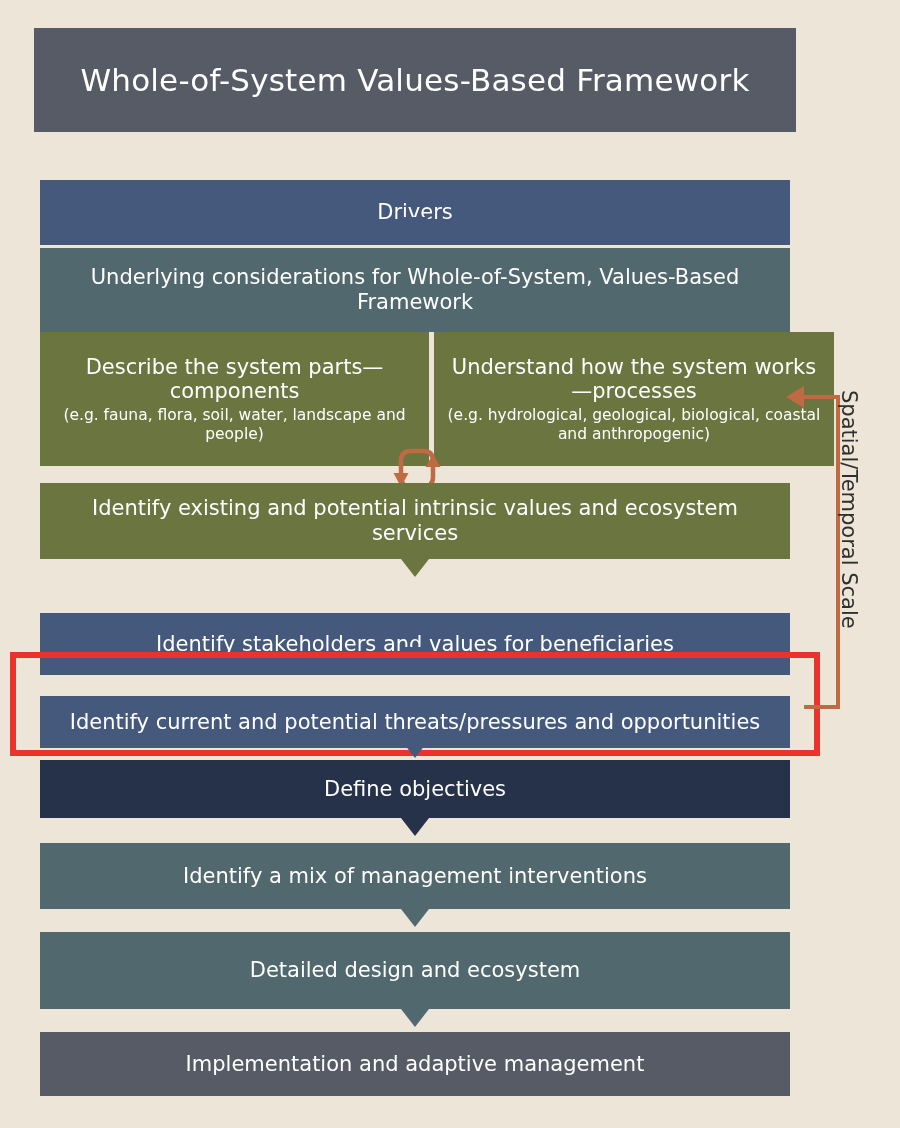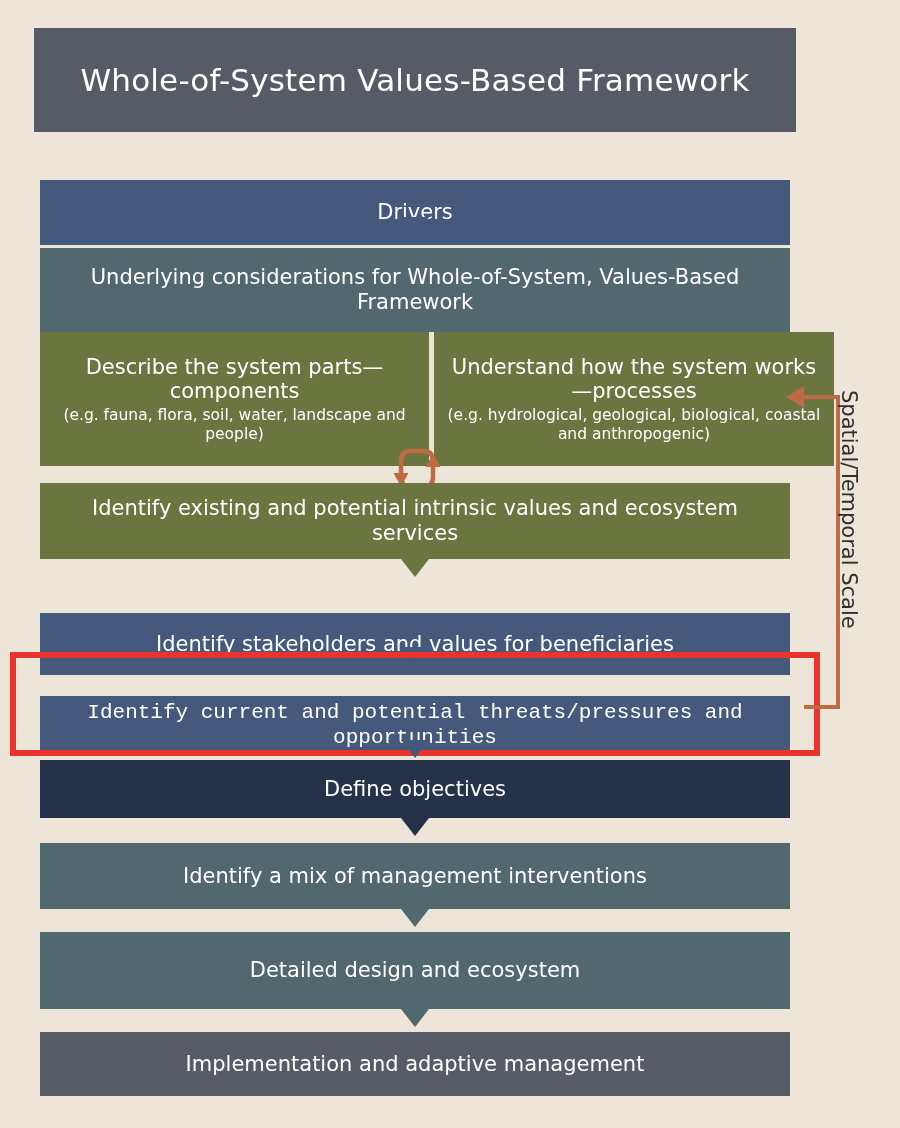--- a/index.html
+++ b/index.html
@@ -61,21 +61,21 @@
 
   
   .row-text { font-size: 21px; }
 
   #drivers-box     { left: 40px; top: 152px; width: 750px; height: 65px; }
   #underlying-box  { left: 40px; top: 236px; width: 750px; height: 84px; margin-top: 12px; }
   #components-box  { left: 40px; top: 332px; width: 389px; height: 134px; }
   #processes-box   { left: 434px; top: 332px; width: 400px; height: 134px; }
   #intrinsic-box   { left: 40px; top: 483px; width: 750px; height: 76px; }
   #stakeholders-box{ left: 40px; top: 585px; width: 750px; height: 62px; }
-  #threats-box     { left: 40px; top: 668px; width: 750px; height: 60px; font-family: Liberation Mono, monospace; }
+  #threats-box     { left: 40px; top: 668px; width: 750px; height: 52px; }
   #objectives-box  { left: 40px; top: 760px; width: 750px; height: 58px; }
   #interventions-box{left: 40px; top: 843px; width: 750px; height: 66px; }
   #design-box      { left: 40px; top: 932px; width: 750px; height: 77px; }
   #implementation-box{left: 40px; top: 1032px; width: 750px; height: 64px; }
 
   .box-big-head { font-size: 21px; }
 
   
   .down-arrow {
     position: absolute;

